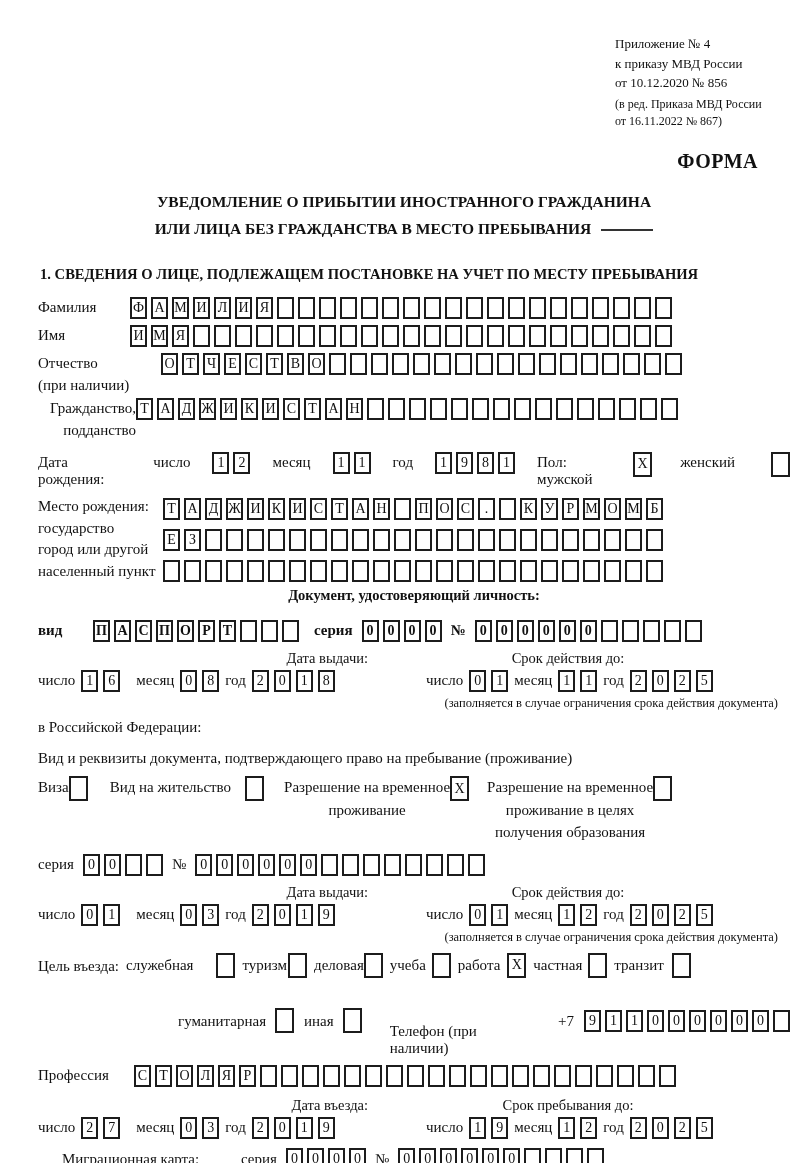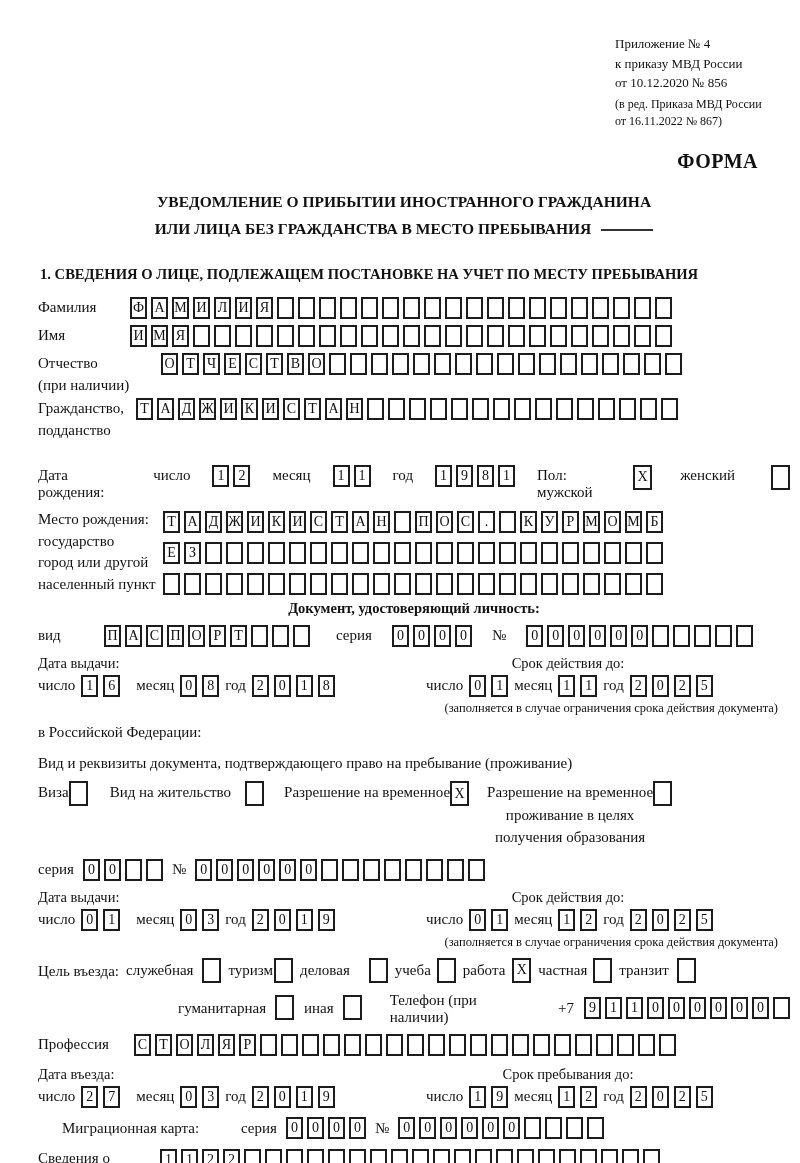--- a/index.html
+++ b/index.html
@@ -20,30 +20,30 @@
   .cell { width:17px; height:22px; border:2px solid #1c1c1c; display:inline-flex; align-items:center; justify-content:center;
           font-size:14px; line-height:1; flex:0 0 auto; background:#fff; }
   .cb .cell { width:19px; height:25px; }
 
   .frow { display:flex; align-items:flex-start; margin-top:6px; }
   .lbl { font-size:15px; flex:0 0 auto; padding-top:2px; }
   .lbl2 { font-size:15px; line-height:1.45; }
 
   .w-sur { width:92px; }
   .w-pat { width:123px; }
-  .w-cit { width:98px; }
+  .w-cit { width:98px;text-align:right; }
 
   .inline-lbl { font-size:15px; padding-top:2px; }
   .dgroup { display:flex; align-items:flex-start; gap:6px; }
   .dgroup .boxes { gap:5px; }
 
   .center-bold { text-align:center; font-weight:bold; font-size:14.5px; margin-top:10px; }
 
   .date-heads { display:flex; font-size:14.5px; font-weight:normal; margin-top:8px; }
-  .date-heads .dh1 { width:330px; text-align:left; font-size:14.5px; }
+  .date-heads .dh1 { width:330px; text-align:right; font-size:14.5px; }
   .date-heads .dh2 { width:340px; text-align:center; margin-left:30px; }
 
   .dates-row { display:flex; margin-top:3px; }
   .dates-row .g1 { width:360px; }
   .dates-row .g2 { margin-left:28px; }
 
   .note-right { font-size:12.5px; text-align:right; margin-top:4px; padding-right:12px; }
   .plain { font-size:15px; margin-top:8px; line-height:1.55; }
 
   .opt-row { display:flex; align-items:flex-start; margin-top:6px; gap:10px; }
@@ -204,21 +204,21 @@
         <span class="cell"></span>
         <span class="cell"></span>
         <span class="cell"></span>
         <span class="cell"></span>
         <span class="cell"></span>
         <span class="cell"></span>
         <span class="cell"></span>
       </span>
   </div>
 
-  <div class="frow" style="margin-top:23px; gap:22px; align-items:flex-start;">
+  <div class="frow" style="margin-top:10px; gap:22px; align-items:flex-start;">
     <span class="inline-lbl">Дата рождения:</span>
     <span class="inline-lbl" style="margin-left:10px;">число</span>
     <span class="boxes">
         <span class="cell">1</span>
         <span class="cell">2</span>
       </span>
     <span class="inline-lbl">месяц</span>
     <span class="boxes">
         <span class="cell">1</span>
         <span class="cell">1</span>
@@ -324,21 +324,21 @@
           <span class="cell"></span>
           <span class="cell"></span>
           <span class="cell"></span>
           <span class="cell"></span>
         </span>
     </span>
   </div>
 
   <div class="center-bold" style="margin-top:4px;">Документ, удостоверяющий личность:</div>
 
-  <div class="frow" style="gap:20px; margin-top:8px;">
+  <div class="frow" style="gap:9px; margin-top:16px;font-weight:bold;">
     <span class="inline-lbl" style="width:46px;">вид</span>
     <span class="boxes">
         <span class="cell">П</span>
         <span class="cell">А</span>
         <span class="cell">С</span>
         <span class="cell">П</span>
         <span class="cell">О</span>
         <span class="cell">Р</span>
         <span class="cell">Т</span>
         <span class="cell"></span>
@@ -426,20 +426,21 @@
     </span>
     <span class="opt" style="margin-left:8px;">
       <span class="stack">Вид на жительство</span>
       <span class="boxes cb" style="margin-left:14px;">
           <span class="cell"></span>
         </span>
     </span>
     <span class="opt" style="margin-left:6px;">
       <span class="stack">
         <div>Разрешение на временное</div>
+        <div>проживание</div>
       </span>
       <span class="boxes cb">
           <span class="cell">X</span>
         </span>
     </span>
     <span class="opt" style="margin-left:4px;">
       <span class="stack">
         <div>Разрешение на временное</div>
         <div>проживание в целях</div>
         <div>получения образования</div>
@@ -518,33 +519,33 @@
           <span class="cell">0</span>
           <span class="cell">2</span>
           <span class="cell">5</span>
         </span>
     </span>
   </div>
   <div class="note-right">(заполняется в случае ограничения срока действия документа)</div>
 
   <div class="opt-row" style="gap:7px; margin-top:8px; align-items:center;">
     <span class="inline-lbl">Цель въезда:</span>
-    <span class="opt" style="align-items:center; gap:9px;">
+    <span class="opt" style="align-items:center; gap:23px;">
         <span class="stack">служебная</span>
         <span class="boxes cb">
           <span class="cell"></span>
         </span>
       </span>
     <span class="opt" style="align-items:center; gap:1px;">
         <span class="stack">туризм</span>
         <span class="boxes cb">
           <span class="cell"></span>
         </span>
       </span>
-    <span class="opt" style="align-items:center; gap:19px;justify-content:flex-end;">
+    <span class="opt" style="align-items:center; gap:0;justify-content:flex-end;">
         <span class="stack">деловая</span>
         <span class="boxes cb">
           <span class="cell"></span>
         </span>
       </span>
     <span class="opt" style="align-items:center; gap:6px;">
         <span class="stack">учеба</span>
         <span class="boxes cb">
           <span class="cell"></span>
         </span>
@@ -574,21 +575,21 @@
         <span class="boxes cb">
           <span class="cell"></span>
         </span>
       </span>
     <span class="opt" style="align-items:center; gap:9px;">
         <span class="stack">иная</span>
         <span class="boxes cb">
           <span class="cell"></span>
         </span>
       </span>
-    <span class="inline-lbl" style="margin-left:18px;">Телефон (при наличии)</span>
+    <span class="inline-lbl" style="margin-left:18px;margin-top:36px;">Телефон (при наличии)</span>
     <span class="inline-lbl" style="margin-left:22px;">+7</span>
     <span class="boxes">
         <span class="cell">9</span>
         <span class="cell">1</span>
         <span class="cell">1</span>
         <span class="cell">0</span>
         <span class="cell">0</span>
         <span class="cell">0</span>
         <span class="cell">0</span>
         <span class="cell">0</span>

